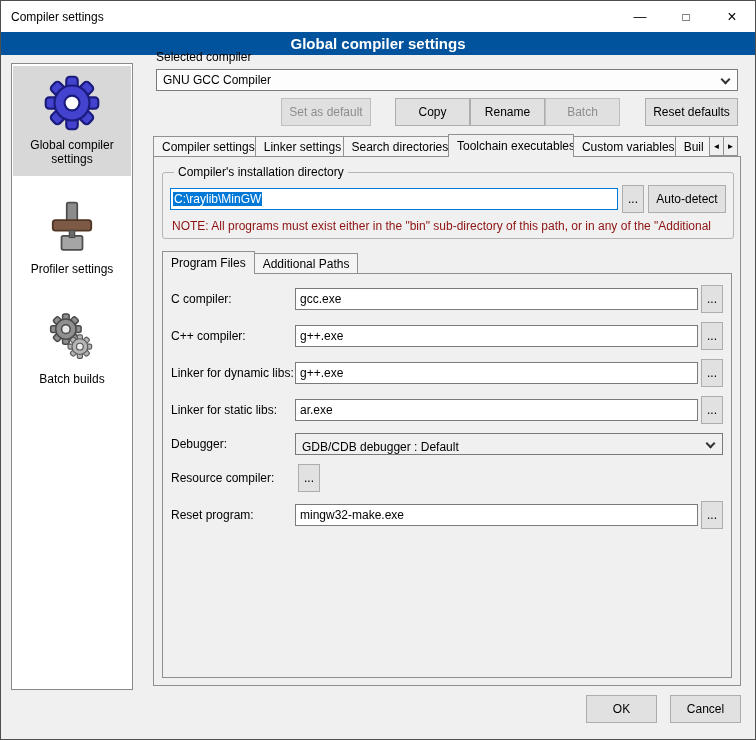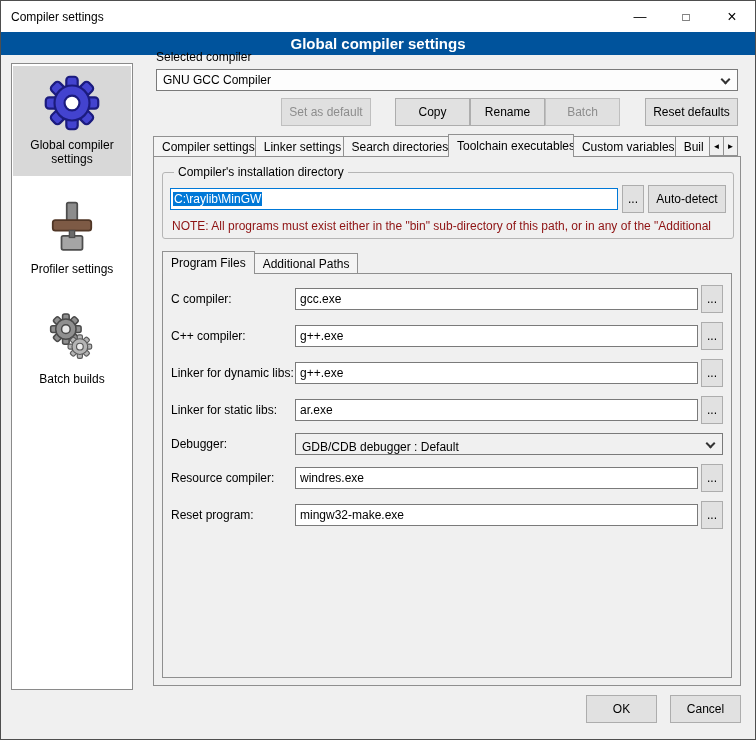--- a/index.html
+++ b/index.html
@@ -237,21 +237,20 @@
         <div class="row">
           <span class="flabel">Debugger:</span>
           <div class="combo gray">
             <span>GDB/CDB debugger : Default</span>
             <span class="chev"></span>
           </div>
         </div>
 
         <div class="row">
           <span class="flabel">Resource compiler:</span>
-          <input class="tbox" value="windres.exe" style="">
           <button class="btn browse">...</button>
         </div>
 
         <div class="row">
           <span class="flabel">Reset program:</span>
           <input class="tbox" value="mingw32-make.exe" style="">
           <button class="btn browse">...</button>
         </div>
 
       </div>

